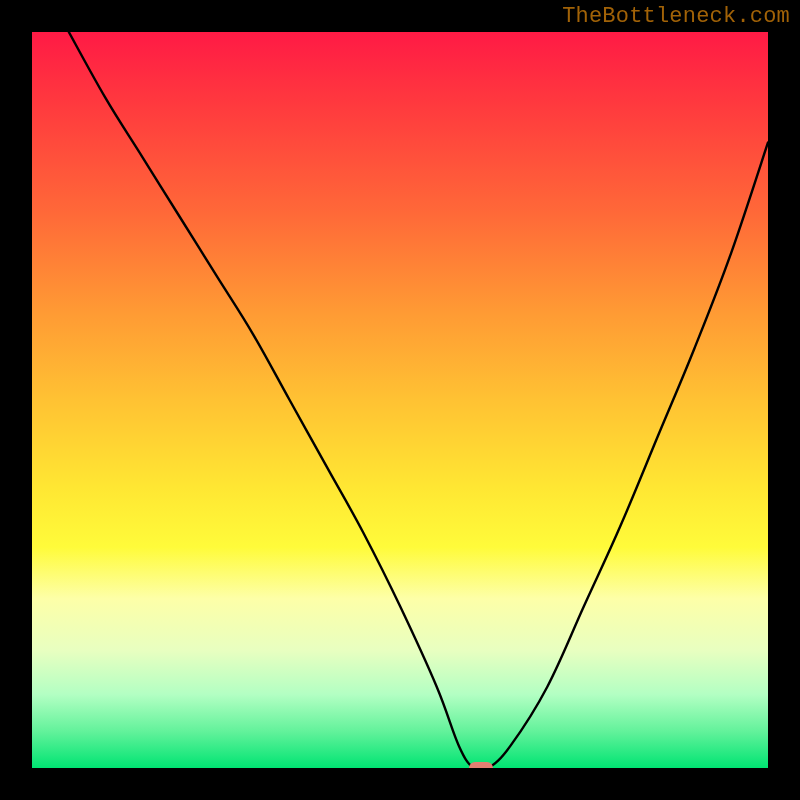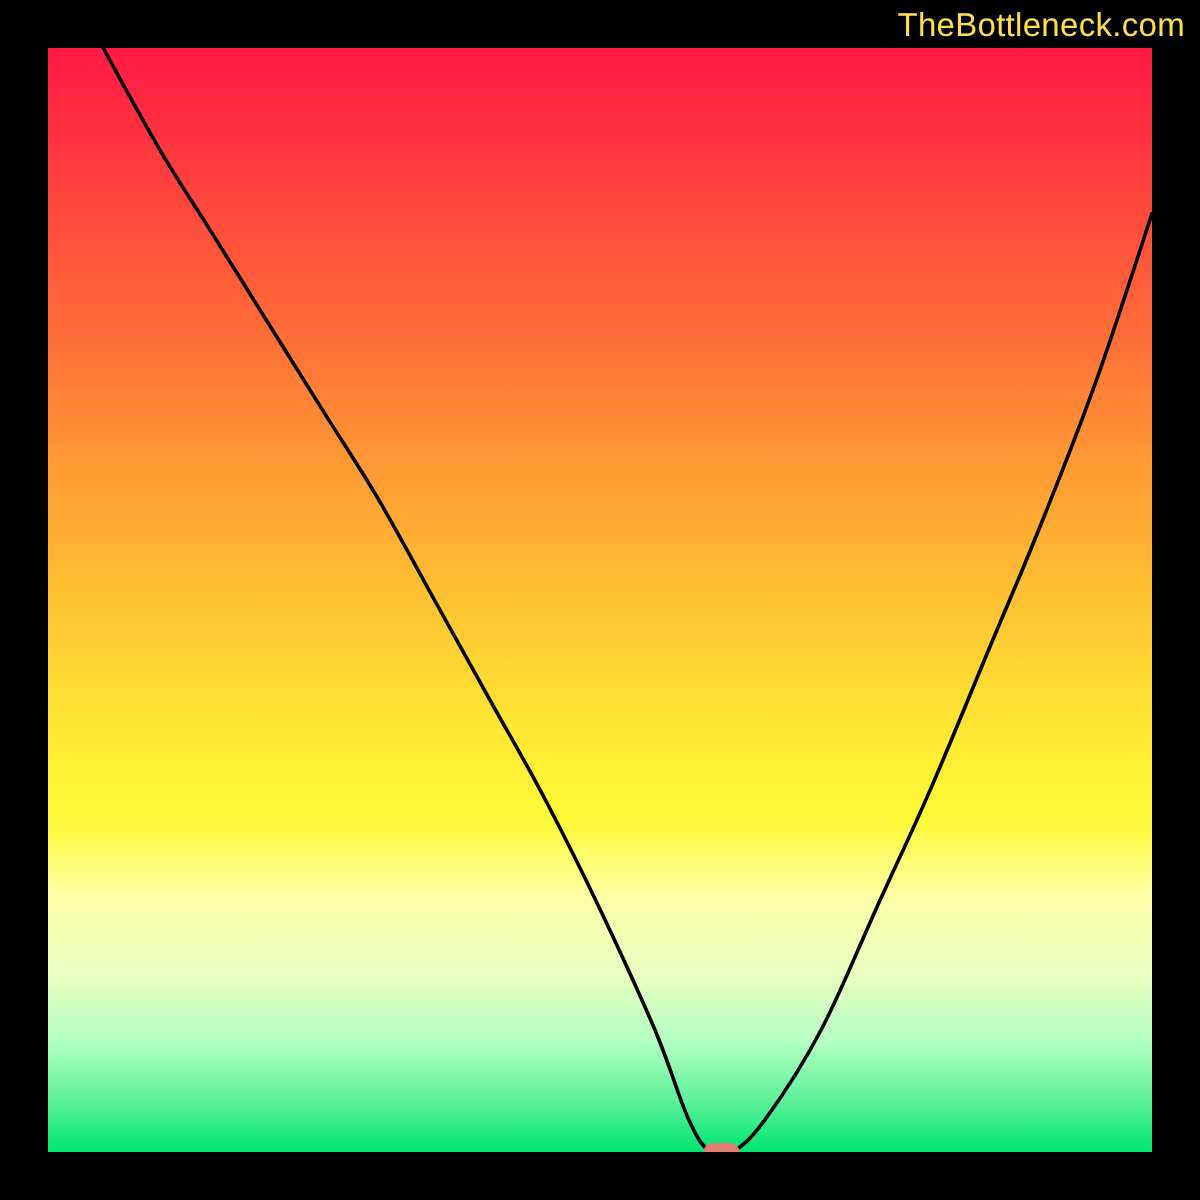--- a/index.html
+++ b/index.html
@@ -38,25 +38,26 @@
       #e8ffc0 84%,
       #b3ffc3 90%,
       #63f29b 95%,
       #00e472 100%
     );
   }
   .watermark {
     position: absolute;
     top: 4px;
     right: 10px;
-    color: #fde047;
+    color: #a16207;
     font-size: 22px;
     font-weight: 500;
     letter-spacing: 0.2px;
     user-select: none;
+    font-family: Liberation Mono, monospace;
   }
   svg.curve {
     position: absolute;
     inset: 0;
     width: 100%;
     height: 100%;
   }
   .marker {
     fill: #e37f72;
   }

